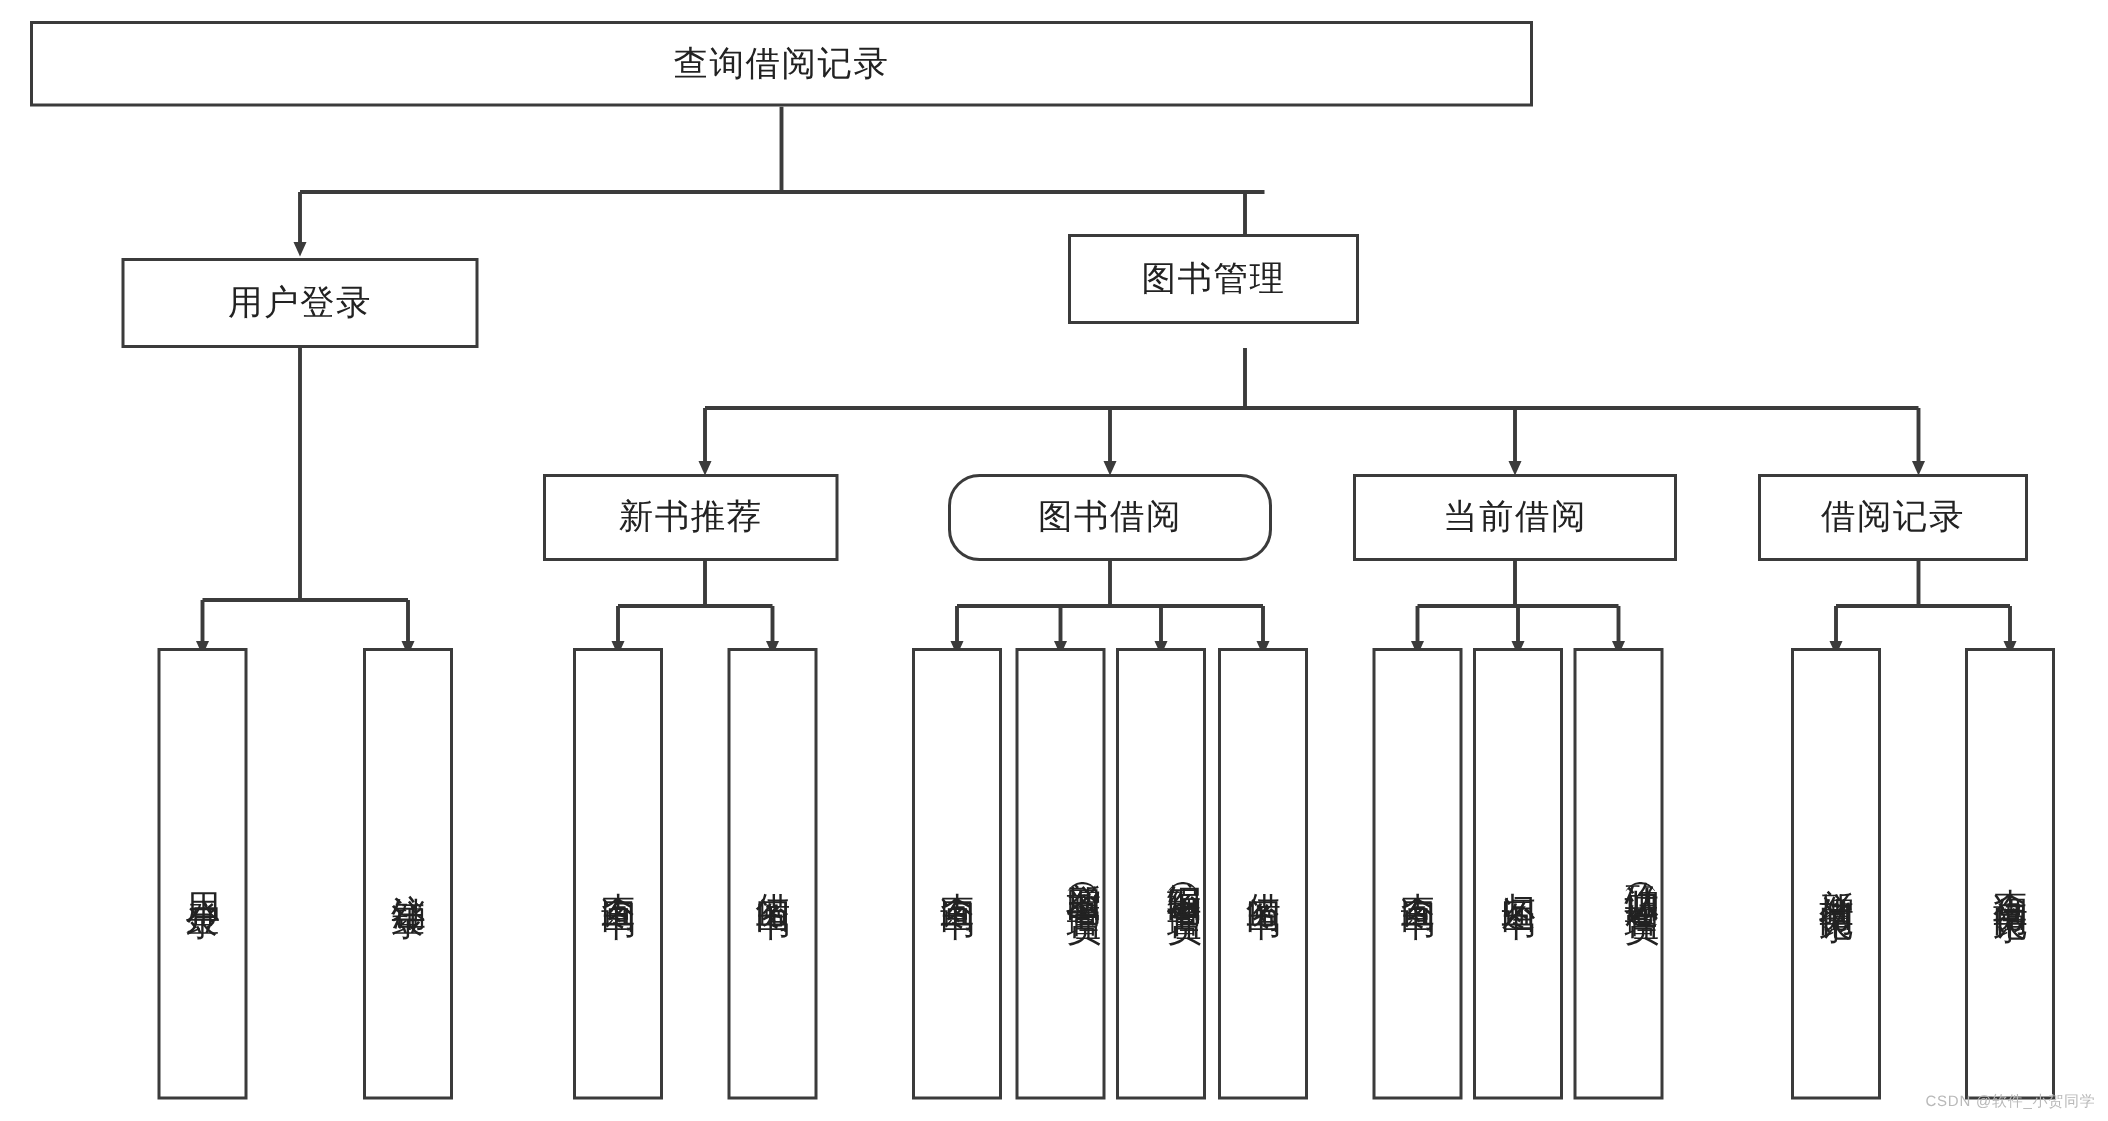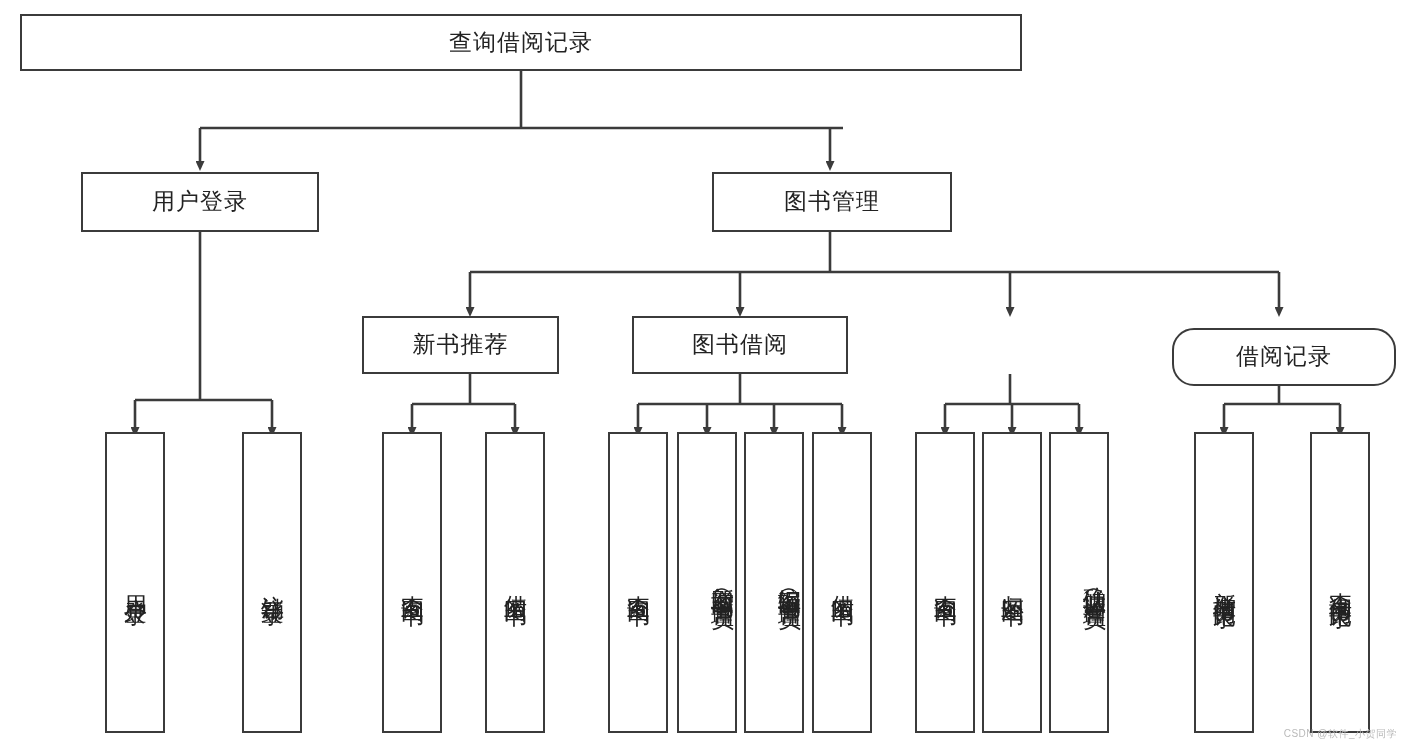--- a/index.html
+++ b/index.html
@@ -95,25 +95,26 @@
       <path d="M1279,374 L1279,404"></path>
       <path d="M1224,404 L1340,404"></path>
       <path d="M1224,404 L1224,428" marker-end="url(#arr)"></path>
       <path d="M1340,404 L1340,428" marker-end="url(#arr)"></path>
     </g>
   </svg>
 
   <div class="node h" style="left:20px;top:14px;width:1002px;height:57px;">查询借阅记录</div>
 
   <div class="node h" style="left:81px;top:172px;width:238px;height:60px;">用户登录</div>
-  <div class="node h" style="left:712px;top:172px;width:240px;height:60px;">图书管理</div>
+  <div class="node h" style="left:712px;top:156px;width:194px;height:60px;">图书管理</div>
 
   <div class="node h" style="left:362px;top:316px;width:197px;height:58px;">新书推荐</div>
-  <div class="node h" style="left:632px;top:316px;width:216px;height:58px;">图书借阅</div>
-  <div class="node h" style="left:1172px;top:328px;width:224px;height:58px;border-radius:22px;">借阅记录</div>
+  <div class="node h" style="left:632px;top:316px;width:216px;height:58px;border-radius:21px;">图书借阅</div>
+  <div class="node h" style="left:902px;top:316px;width:216px;height:58px;">当前借阅</div>
+  <div class="node h" style="left:1172px;top:316px;width:180px;height:58px;">借阅记录</div>
 
   <div class="node v mid" style="left:105px;top:432px;width:60px;height:301px;">用户登录</div>
   <div class="node v mid" style="left:242px;top:432px;width:60px;height:301px;">注销登录</div>
 
   <div class="node v mid" style="left:382px;top:432px;width:60px;height:301px;">查询图书</div>
   <div class="node v mid" style="left:485px;top:432px;width:60px;height:301px;">借阅图书</div>
 
   <div class="node v mid" style="left:608px;top:432px;width:60px;height:301px;">查询图书</div>
   <div class="node v" style="left:677px;top:432px;width:60px;height:301px;">新增图书（管理员）</div>
   <div class="node v" style="left:744px;top:432px;width:60px;height:301px;">编辑图书（管理员）</div>

